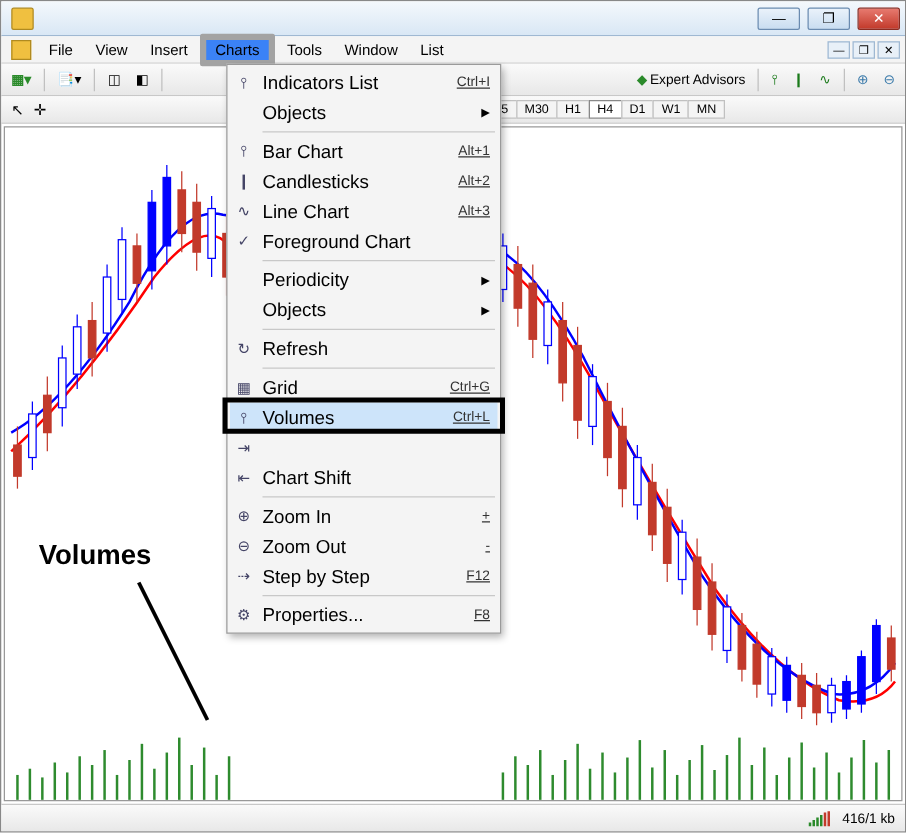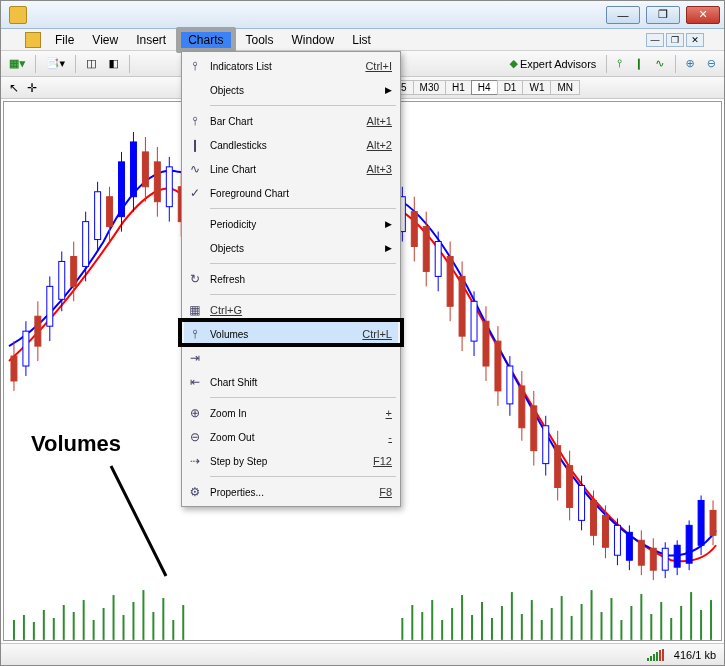--- a/index.html
+++ b/index.html
@@ -1,21 +1,21 @@
 <!DOCTYPE html>
 <html><head>
 <meta charset="utf-8">
 <style>
 * { box-sizing: border-box; margin: 0; padding: 0; }
 body { font-family: "Segoe UI", Tahoma, sans-serif; font-size: 12px; background: #fff; width: 725px; height: 666px; overflow: hidden; position: relative; border: 1px solid #888; }
 .titlebar { height: 28px; background: linear-gradient(to bottom, #f4f8fc, #d9e7f5); border-bottom: 1px solid #9fb8d2; display: flex; align-items: center; justify-content: flex-end; padding: 0 4px; gap: 6px; }
 .tb-btn { width: 34px; height: 18px; border: 1px solid #6a8bb0; border-radius: 2px; display: flex; align-items: center; justify-content: center; font-size: 11px; background: linear-gradient(to bottom,#eaf2fa,#c9ddf1); cursor: pointer;}
 .tb-btn.close { background: linear-gradient(to bottom,#e77a6f,#c23a2b); color:#fff; border-color:#8b2b20;}
 .tb-icon { width:18px; height:18px; margin-right:auto; margin-left:4px; background:#f0c040; border:1px solid #b08a20; border-radius:2px;}
-.menubar { height: 22px; display:flex; align-items:center; padding: 0 20px; gap: 2px; background:#f4f4f4; border-bottom:1px solid #d0d0d0;}
+.menubar { height: 22px; display:flex; align-items:center; padding: 0 4px; gap: 2px; background:#f4f4f4; border-bottom:1px solid #d0d0d0;}
 .menubar .mi { padding: 2px 8px; cursor:pointer; border-radius:2px;}
 .menubar .mi.active { background:#3b82f6; border:5px solid #a3a3a3; padding:1px 7px;}
 .appicon { width:16px; height:16px; margin: 0 4px; display:inline-block; background:#f0c040; border:1px solid #b08a20;}
 .mdi-btns { margin-left:auto; display:flex; gap:2px;}
 .mdi-btns .mb { width:18px; height:14px; border:1px solid #9fb8d2; background:#e8f0f8; font-size:9px; display:flex; align-items:center; justify-content:center; cursor:pointer;}
 .toolbar { height:26px; background:linear-gradient(to bottom,#fafafa,#e8e8e8); border-bottom:1px solid #c8c8c8; display:flex; align-items:center; padding:0 4px; gap:4px;}
 .toolbar .tbtn { height:20px; padding:0 3px; display:flex; align-items:center; border:1px solid transparent; cursor:pointer; gap:2px; font-size:11px;}
 .toolbar .sep { width:1px; height:18px; background:#c0c0c0; margin:0 2px;}
 .tf-bar { height:22px; background:linear-gradient(to bottom,#fafafa,#e8e8e8); border-bottom:1px solid #c8c8c8; display:flex; align-items:center; padding:0 4px; gap:0;}
 .tf-bar .tf { padding:1px 6px; border:1px solid #c0c0c0; margin-left:-1px; font-size:10px; background:#f4f4f4; cursor:pointer;}
@@ -23,21 +23,21 @@
 .chart-area { position:absolute; left:2px; right:2px; top:100px; bottom:24px; border:1px solid #999; background:#fff; overflow:hidden;}
 .statusbar { position:absolute; left:0; right:0; bottom:0; height:22px; background:linear-gradient(to bottom,#fafafa,#e8e8e8); border-top:1px solid #c8c8c8; display:flex; align-items:center; justify-content:flex-end; padding:0 8px; gap:10px; font-size:11px;}
 .conn-bars { display:inline-flex; gap:1px; align-items:flex-end; height:12px;}
 .conn-bars span { width:2px; background:#2a8a2a;}
 .conn-bars span:nth-child(1){height:3px}.conn-bars span:nth-child(2){height:5px}.conn-bars span:nth-child(3){height:7px}.conn-bars span:nth-child(4){height:9px}.conn-bars span:nth-child(5){height:11px;background:#c23a2b}.conn-bars span:nth-child(6){height:12px;background:#c23a2b}
 
 
 .dropdown { position:absolute; left:180px; top:50px; width:220px; background:#f4f4f4; border:1px solid #9a9a9a; box-shadow:2px 3px 6px rgba(0,0,0,0.3); z-index:50; padding:2px;}
 .dropdown .row { display:flex; align-items:center; height:24px; padding:0 6px 0 2px; gap:6px; cursor:pointer; position:relative;}
 .dropdown .row .ic { width:18px; height:18px; display:flex; align-items:center; justify-content:center; font-size:12px; color:#446;}
-.dropdown .row .lbl { flex:1; font-size:10px;}
+.dropdown .row .lbl { flex:1; font-size:15px;}
 .dropdown .row .sc { font-size:11px; color:#333;text-decoration:underline;}
 .dropdown .row .sub { font-size:9px;}
 .dropdown .dsep { height:1px; background:#c8c8c8; margin:3px 2px 3px 26px;}
 .highlight-box { position:absolute; left:177px; top:317px; width:226px; height:29px; border:4px solid #000; z-index:60; pointer-events:none;}
 
 
 .annot { position:absolute; left:30px; top:430px; font-weight:bold; font-size:22px; z-index:40;}
 .annot-line { position:absolute; left:100px; top:460px; width:80px; height:120px; z-index:40;}
 
 
@@ -409,20 +409,21 @@
     </div>
     <div class="dsep"></div>
     <div class="row">
       <span class="ic">↻</span>
       <span class="lbl">Refresh</span>
       <span class="sc"></span>
     </div>
     <div class="dsep"></div>
     <div class="row">
       <span class="ic">▦</span>
+      <span class="lbl">Grid</span>
       <span class="sc">Ctrl+G</span>
     </div>
     <div class="row" style="background: rgb(205, 228, 250);">
       <span class="ic">⫯</span>
       <span class="lbl">Volumes</span>
       <span class="sc">Ctrl+L</span>
     </div>
     <div class="row">
       <span class="ic">⇥</span>
       <span class="sc"></span>

